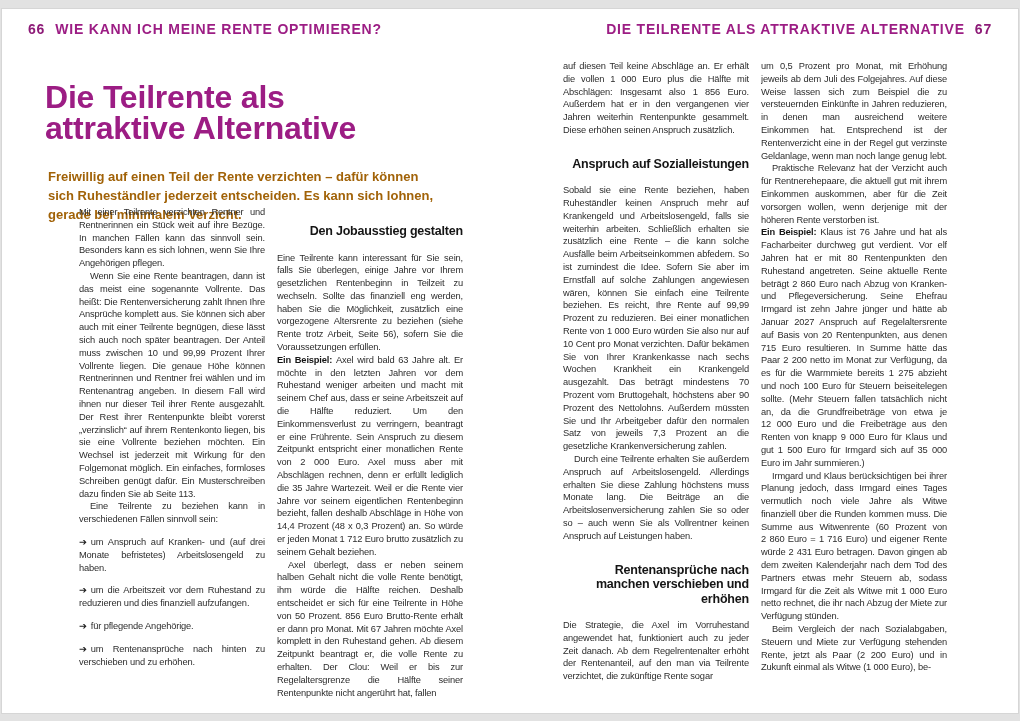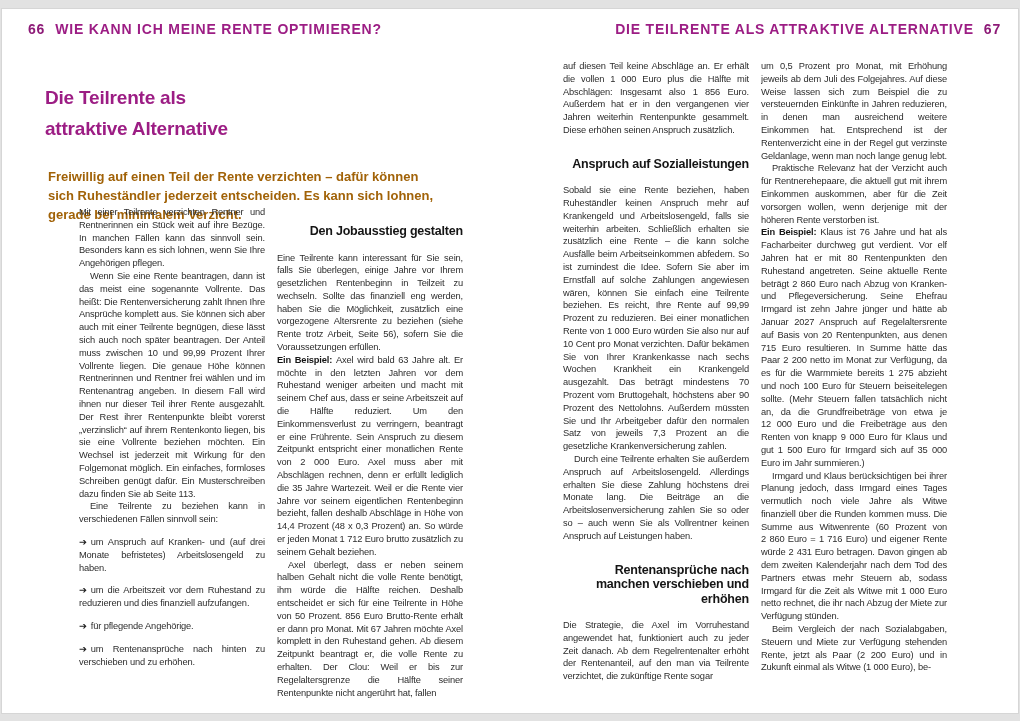--- a/index.html
+++ b/index.html
@@ -13,29 +13,29 @@
     background:#ffffff;
     box-shadow:0 0 0 1px #d6d6d6 inset;
   }
   
   .runhead{
     position:absolute;top:13px;
     font-size:14px;font-weight:bold;letter-spacing:0.8px;
     color:#9c1d84;
   }
   .runhead-left{left:27px;}
-  .runhead-right{right:18px;text-align:left;}
+  .runhead-right{right:27px;text-align:left;}
   .folio{color:#8d1a77;margin:0 4px;}
   .runhead-left .folio{margin-left:0;margin-right:10px;}
   .runhead-right .folio{margin-right:0;margin-left:10px;}
 
   
   .title{
     position:absolute;left:44px;top:74px;width:420px;
-    font-size:19px;line-height:31px;font-weight:bold;color:#9c1d84;
+    font-size:32px;line-height:31px;font-weight:bold;color:#9c1d84;
     white-space:pre-line;letter-spacing:-0.2px;
   }
   .standfirst{
     position:absolute;left:47px;top:146px;width:400px;
     font-size:13px;line-height:19px;font-weight:bold;color:#a16207;
     white-space:pre-line;
   }
 
   
   .col{
@@ -97,21 +97,21 @@
   <div class="col col-2">
       <h3 class="first">Den Jobausstieg gestalten</h3>
       <p>Eine Teilrente kann interessant für Sie sein, falls Sie überlegen, einige Jahre vor Ihrem gesetzlichen Rentenbeginn in Teilzeit zu wechseln. Sollte das finanziell eng werden, haben Sie die Möglichkeit, zusätzlich eine vorgezogene Altersrente zu beziehen (siehe Rente trotz Arbeit, Seite 56), sofern Sie die Voraussetzungen erfüllen.</p>
       <p><strong>Ein Beispiel: </strong>Axel wird bald 63 Jahre alt. Er möchte in den letzten Jahren vor dem Ruhestand weniger arbeiten und macht mit seinem Chef aus, dass er seine Arbeitszeit auf die Hälfte reduziert. Um den Einkommensverlust zu verringern, beantragt er eine Frührente. Sein Anspruch zu diesem Zeitpunkt entspricht einer monatlichen Rente von 2&nbsp;000 Euro. Axel muss aber mit Abschlägen rechnen, denn er erfüllt lediglich die 35 Jahre Wartezeit. Weil er die Rente vier Jahre vor seinem eigentlichen Rentenbeginn bezieht, fallen deshalb Abschläge in Höhe von 14,4 Prozent (48 x 0,3 Prozent) an. So würde er jeden Monat 1&nbsp;712 Euro brutto zusätzlich zu seinem Gehalt beziehen.</p>
       <p class="ind">Axel überlegt, dass er neben seinem halben Gehalt nicht die volle Rente benötigt, ihm würde die Hälfte reichen. Deshalb entscheidet er sich für eine Teilrente in Höhe von 50 Prozent. 856 Euro Brutto-Rente erhält er dann pro Monat. Mit 67 Jahren möchte Axel komplett in den Ruhestand gehen. Ab diesem Zeitpunkt beantragt er, die volle Rente zu erhalten. Der Clou: Weil er bis zur Regelaltersgrenze die Hälfte seiner Rentenpunkte nicht angerührt hat, fallen</p>
     </div>
   <div class="col col-3">
       <p>auf diesen Teil keine Abschläge an. Er erhält die vollen 1&nbsp;000 Euro plus die Hälfte mit Abschlägen: Insgesamt also 1&nbsp;856 Euro. Außerdem hat er in den vergangenen vier Jahren weiterhin Rentenpunkte gesammelt. Diese erhöhen seinen Anspruch zusätzlich.</p>
       <h3 class="">Anspruch auf Sozialleistungen</h3>
       <p>Sobald sie eine Rente beziehen, haben Ruheständler keinen Anspruch mehr auf Krankengeld und Arbeitslosengeld, falls sie weiterhin arbeiten. Schließlich erhalten sie zusätzlich eine Rente – die kann solche Ausfälle beim Arbeitseinkommen abfedern. So ist zumindest die Idee. Sofern Sie aber im Ernstfall auf solche Zahlungen angewiesen wären, können Sie einfach eine Teilrente beziehen. Es reicht, Ihre Rente auf 99,99 Prozent zu reduzieren. Bei einer monatlichen Rente von 1&nbsp;000 Euro würden Sie also nur auf 10 Cent pro Monat verzichten. Dafür bekämen Sie von Ihrer Krankenkasse nach sechs Wochen Krankheit ein Krankengeld ausgezahlt. Das beträgt mindestens 70 Prozent vom Bruttogehalt, höchstens aber 90 Prozent des Nettolohns. Außerdem müssten Sie und Ihr Arbeitgeber dafür den normalen Satz von jeweils 7,3 Prozent an die gesetzliche Krankenversicherung zahlen.</p>
-      <p class="ind">Durch eine Teilrente erhalten Sie außerdem Anspruch auf Arbeitslosengeld. Allerdings erhalten Sie diese Zahlung höchstens drei Monate lang. Die Beiträge an die Arbeitslosenversicherung zahlen Sie so oder so – auch wenn Sie als Vollrentner keinen Anspruch auf Leistungen haben.</p>
+      <p class="ind">Durch eine Teilrente erhalten Sie außerdem Anspruch auf Arbeitslosengeld. Allerdings erhalten Sie diese Zahlung höchstens muss Monate lang. Die Beiträge an die Arbeitslosenversicherung zahlen Sie so oder so – auch wenn Sie als Vollrentner keinen Anspruch auf Leistungen haben.</p>
       <h3 class="">Rentenansprüche nach manchen verschieben und erhöhen</h3>
       <p>Die Strategie, die Axel im Vorruhestand angewendet hat, funktioniert auch zu jeder Zeit danach. Ab dem Regelrentenalter erhöht der Rentenanteil, auf den man via Teilrente verzichtet, die zukünftige Rente sogar</p>
     </div>
   <div class="col col-4">
       <p>um 0,5 Prozent pro Monat, mit Erhöhung jeweils ab dem Juli des Folgejahres. Auf diese Weise lassen sich zum Beispiel die zu versteuernden Einkünfte in Jahren reduzieren, in denen man ausreichend weitere Einkommen hat. Entsprechend ist der Rentenverzicht eine in der Regel gut verzinste Geldanlage, wenn man noch lange genug lebt.</p>
       <p class="ind">Praktische Relevanz hat der Verzicht auch für Rentnerehepaare, die aktuell gut mit ihrem Einkommen auskommen, aber für die Zeit vorsorgen wollen, wenn derjenige mit der höheren Rente verstorben ist.</p>
       <p><strong>Ein Beispiel: </strong>Klaus ist 76 Jahre und hat als Facharbeiter durchweg gut verdient. Vor elf Jahren hat er mit 80 Rentenpunkten den Ruhestand angetreten. Seine aktuelle Rente beträgt 2&nbsp;860 Euro nach Abzug von Kranken- und Pflegeversicherung. Seine Ehefrau Irmgard ist zehn Jahre jünger und hätte ab Januar 2027 Anspruch auf Regelaltersrente auf Basis von 20 Rentenpunkten, aus denen 715 Euro resultieren. In Summe hätte das Paar 2&nbsp;200 netto im Monat zur Verfügung, da es für die Warmmiete bereits 1&nbsp;275 abzieht und noch 100 Euro für Steuern beiseitelegen sollte. (Mehr Steuern fallen tatsächlich nicht an, da die Grundfreibeträge von etwa je 12&nbsp;000 Euro und die Freibeträge aus den Renten von knapp 9&nbsp;000 Euro für Klaus und gut 1&nbsp;500 Euro für Irmgard sich auf 35&nbsp;000 Euro im Jahr summieren.)</p>
       <p class="ind">Irmgard und Klaus berücksichtigen bei ihrer Planung jedoch, dass Irmgard eines Tages vermutlich noch viele Jahre als Witwe finanziell über die Runden kommen muss. Die Summe aus Witwenrente (60 Prozent von 2&nbsp;860 Euro = 1&nbsp;716 Euro) und eigener Rente würde 2&nbsp;431 Euro betragen. Davon gingen ab dem zweiten Kalenderjahr nach dem Tod des Partners etwas mehr Steuern ab, sodass Irmgard für die Zeit als Witwe mit 1&nbsp;000 Euro netto rechnet, die ihr nach Abzug der Miete zur Verfügung stünden.</p>
       <p class="ind">Beim Vergleich der nach Sozialabgaben, Steuern und Miete zur Verfügung stehenden Rente, jetzt als Paar (2&nbsp;200 Euro) und in Zukunft einmal als Witwe (1&nbsp;000 Euro), be-</p>
     </div>

